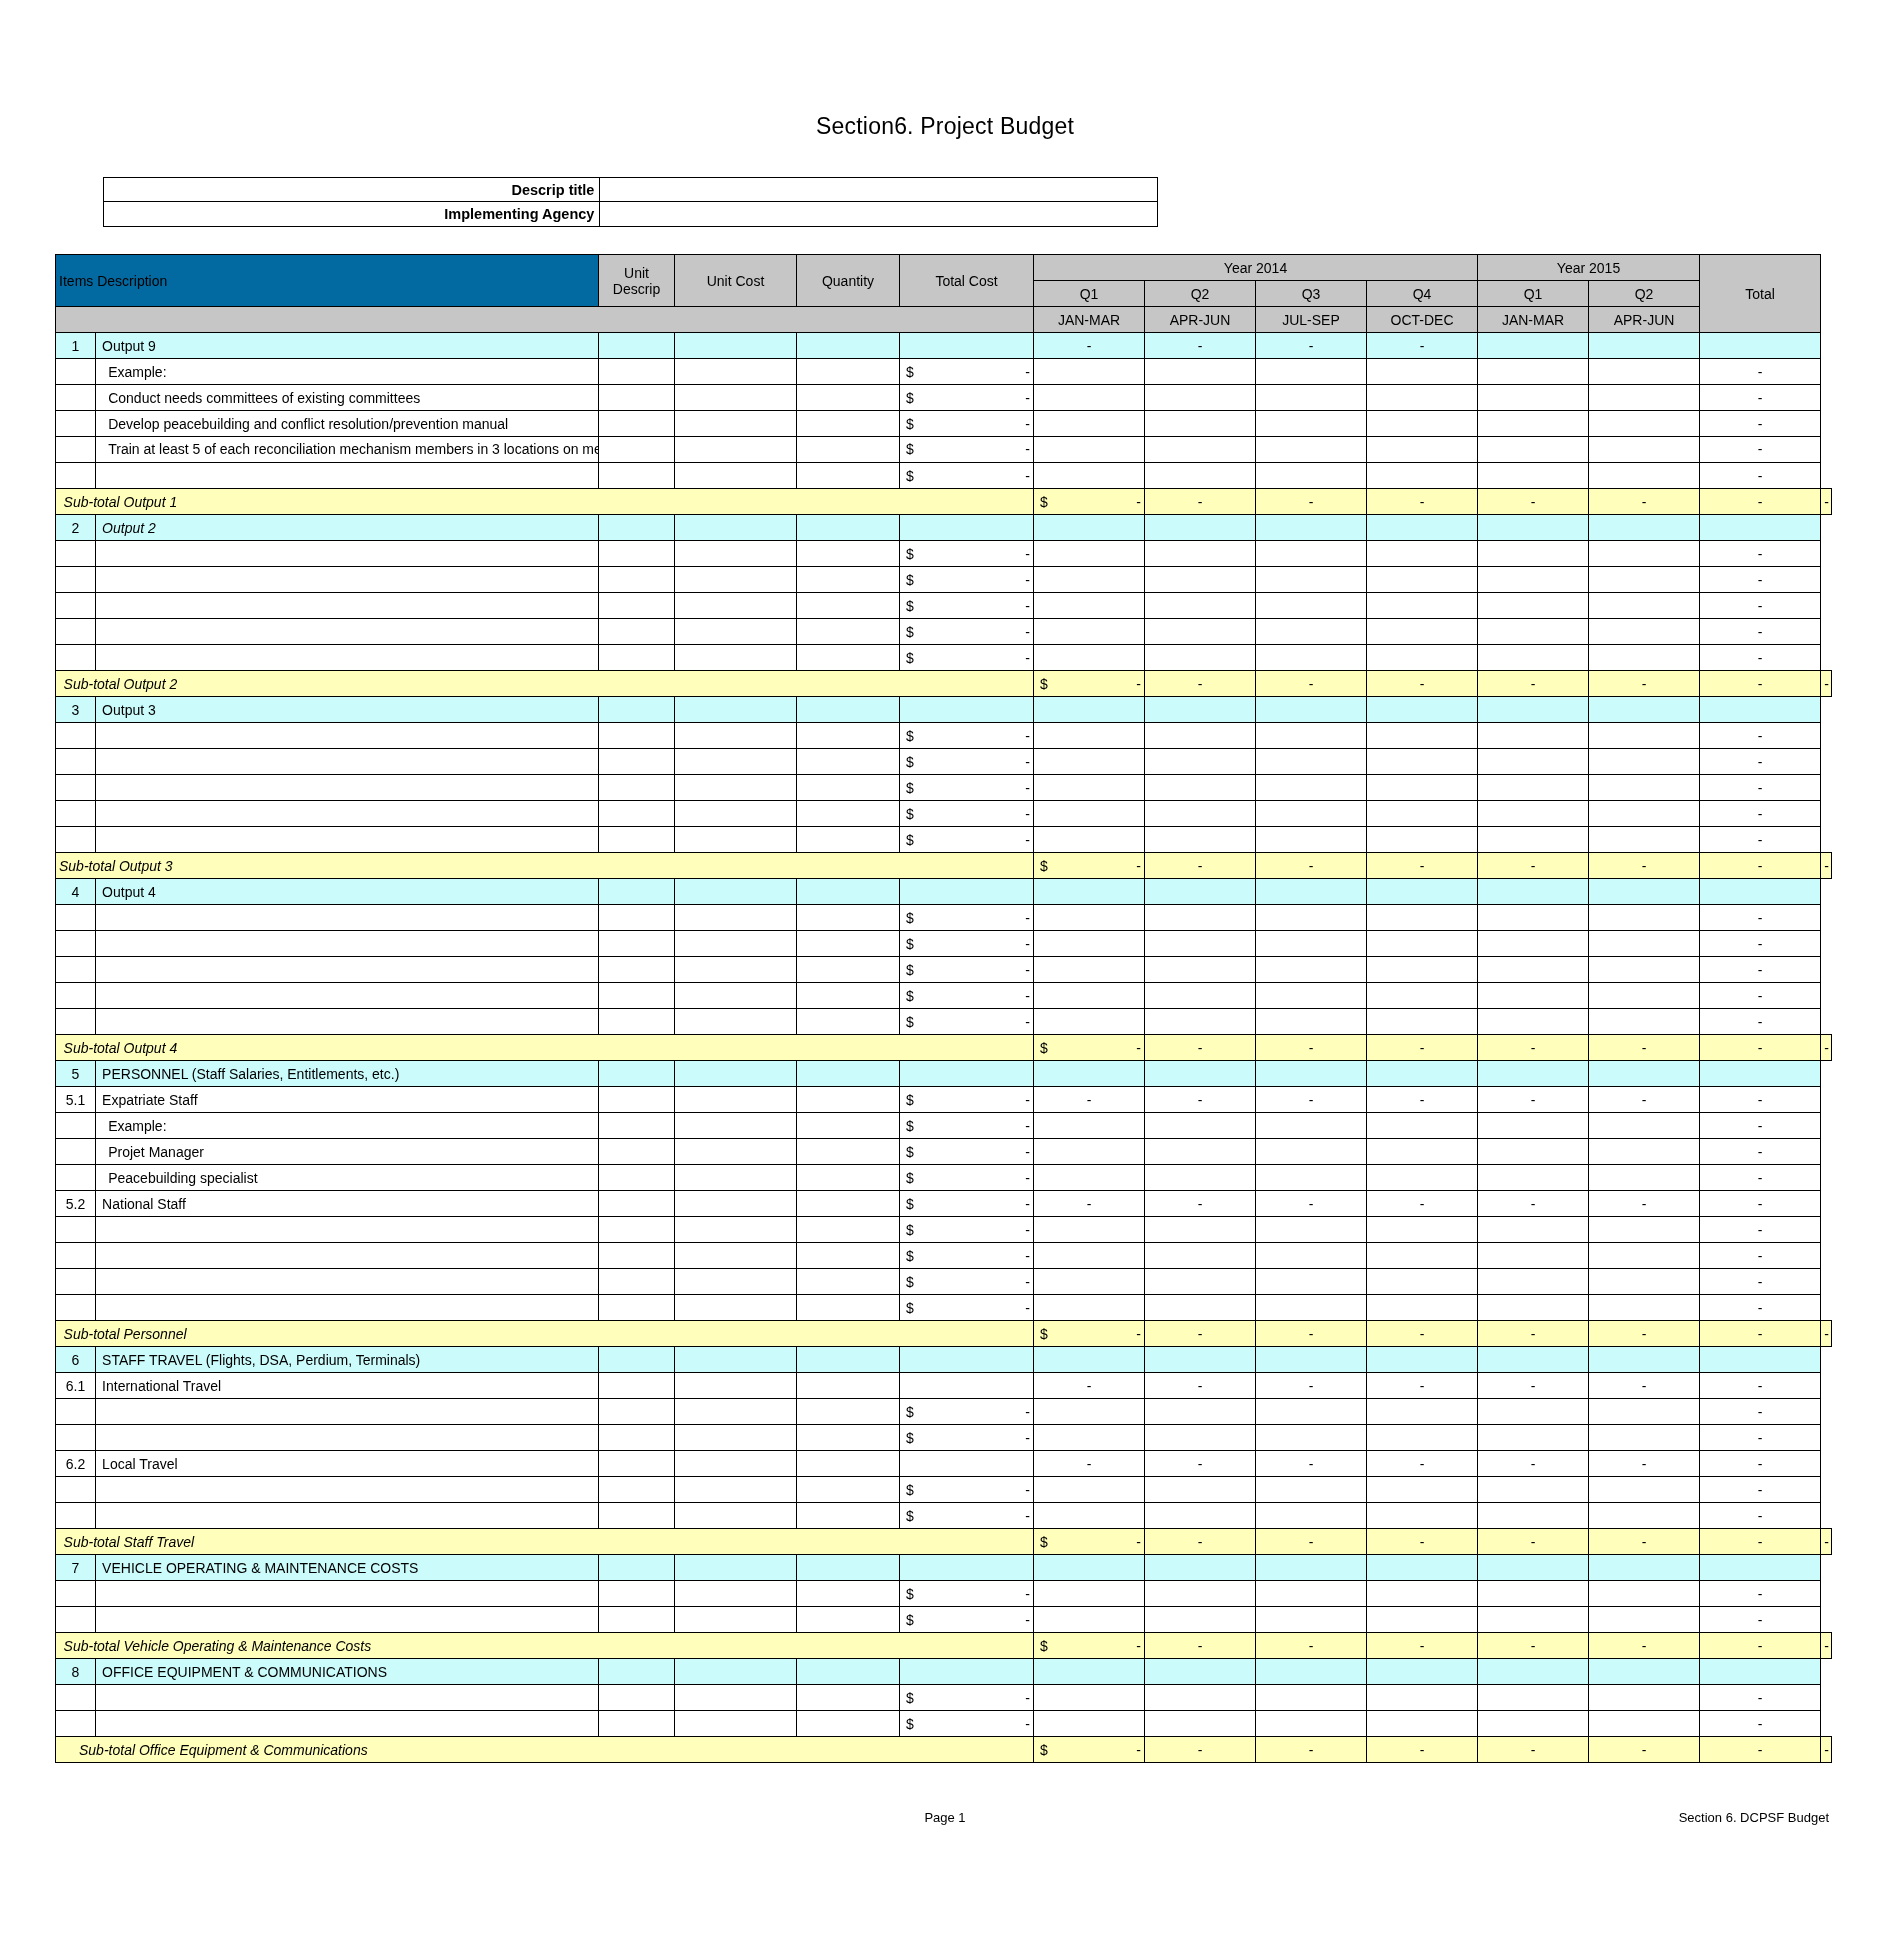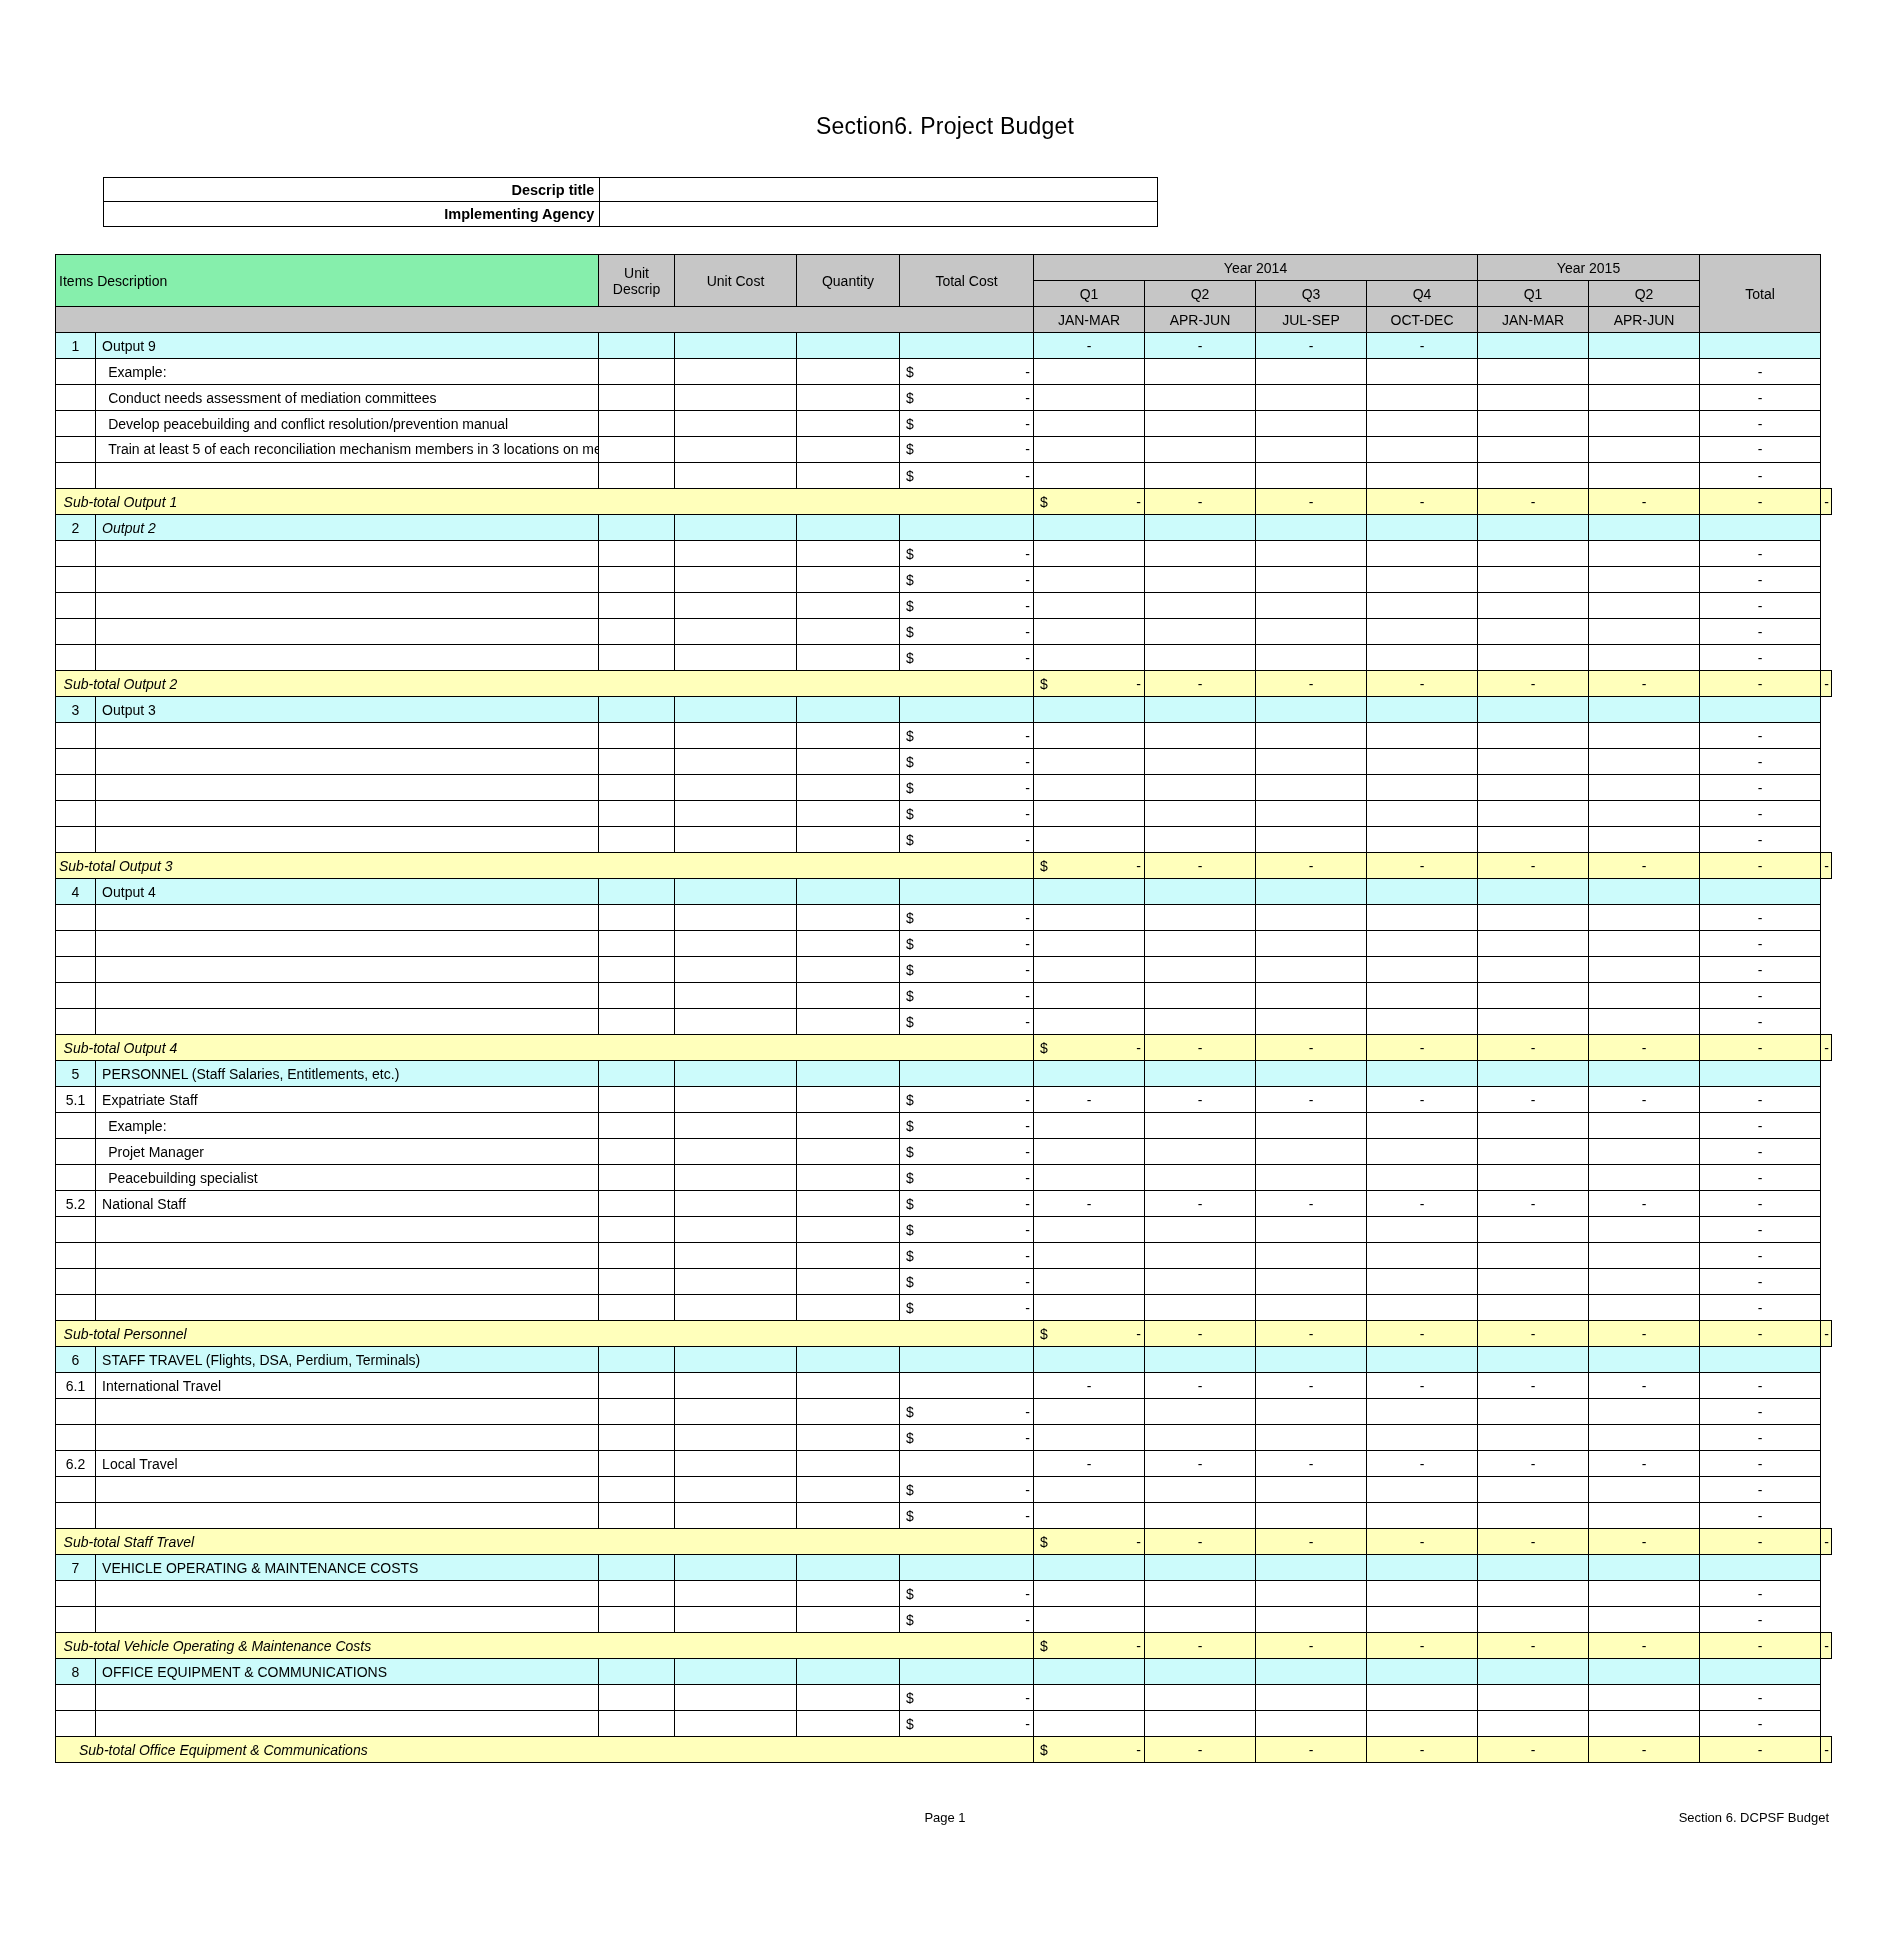--- a/index.html
+++ b/index.html
@@ -81,21 +81,21 @@
   col.c-tcost{width:134px;}
   col.c-q{width:111px;}
   col.c-total{width:121px;}
 
   .hdr{
     background:#c6c6c6;
     text-align:center;
     font-weight:bold;
   }
   .hdr-left{
-    background:#86efac;
+    background:#0369a1;
     font-weight:bold;
     text-align:left;
     padding-left:9.2px;
     margin-top:36px;
   }
   .cyan{background:#ccfbfb;}
   .yellow{background:#ffffbb;}
   .white{background:#ffffff;}
 
   .num{text-align:center;}
@@ -238,21 +238,21 @@
             <td class="white ctr"></td>
             <td class="white ctr"></td>
             <td class="white ctr"></td>
             <td class="white ctr"></td>
             <td class="white ctr"></td>
             <td class="white ctr"></td>
             <td class="white ctr">-</td>
           </tr>
           <tr>
             <td class="white num "></td>
-            <td class="white " style="padding-left: 12.2px;">Conduct needs assessment of mediation committees</td>
+            <td class="white " style="padding-left: 12.2px;">Conduct needs committees of existing committees</td>
             <td class="white"></td>
             <td class="white"></td>
             <td class="white"></td>
             <td class="white dollarcell"><span class="dsign">$</span><span>-</span></td>
             <td class="white ctr"></td>
             <td class="white ctr"></td>
             <td class="white ctr"></td>
             <td class="white ctr"></td>
             <td class="white ctr"></td>
             <td class="white ctr"></td>

